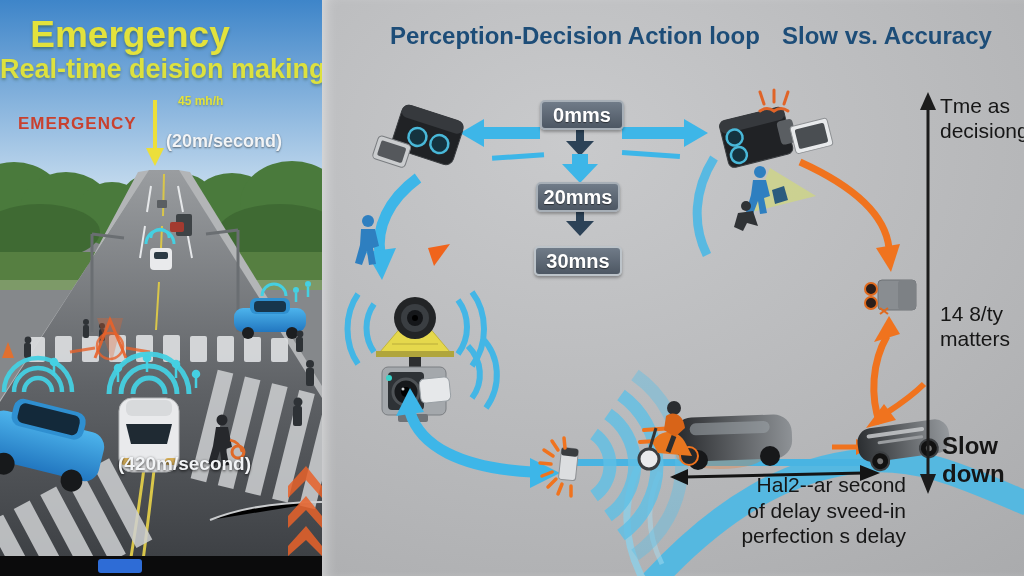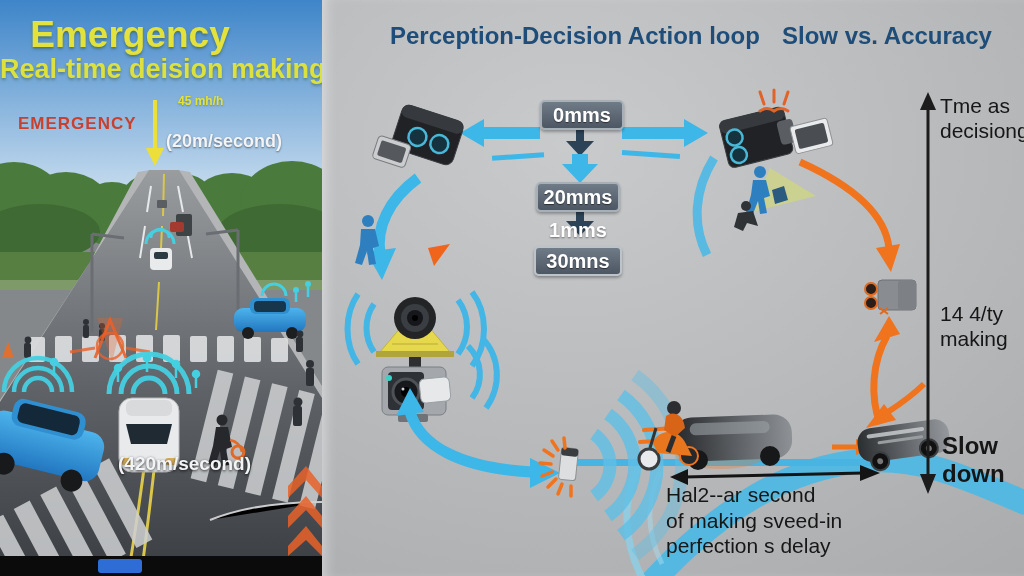--- a/index.html
+++ b/index.html
@@ -43,21 +43,21 @@
       background:#f0641c;color:#fff;font-weight:bold;font-size:21px;text-align:center;line-height:36px;
       box-shadow:0 2px 3px rgba(0,0,0,.25);}
   .callout:after{content:"";position:absolute;left:6px;bottom:-13px;width:0;height:0;
       border-left:6px solid transparent;border-right:14px solid transparent;border-top:16px solid #f0641c;
       transform:rotate(18deg);}
   .ann{font-size:21px;font-weight:500;line-height:1.18;}
   .ann-axis{left:618px;top:94px;}
   .ann-quality{left:618px;top:302px;}
   .ann-latency{left:382px;top:388px;font-weight:600;white-space:nowrap;}
   .ann-slow{left:620px;top:420px;font-size:24px;font-weight:600;margin-top:12px;}
-  .ann-caption{left:344px;top:482px;width:240px;text-align:left;font-size:21px;font-weight:500;line-height:1.22;}
+  .ann-caption{left:344px;top:472px;width:240px;text-align:right;font-size:21px;font-weight:500;line-height:1.22;}
 </style>
 </head>
 <body>
 
 <div class="stage">
 
   <div class="left-panel">
     <svg width="322" height="576" viewBox="0 0 322 576">
       <defs>
         <linearGradient id="sky" x1="0" y1="0" x2="0" y2="1">
@@ -482,35 +482,34 @@
         <polygon points="366,469 366,485 348,477" fill="#141414"></polygon>
         <polygon points="538,465 538,481 558,473" fill="#141414"></polygon>
       </g>
     </svg>
 
     <div class="rp-text rp-title rp-title-left">Perception-Decision Action loop</div>
     <div class="rp-text rp-title rp-title-right">Slow vs. Accuracy</div>
 
     <div class="time-box tb-0">0mms</div>
     <div class="time-box tb-20">20mms</div>
-    <div class="time-box tb-1">1mms</div>
     <div class="time-box tb-30">30mns</div>
 
 
     <div class="rp-text ann ann-axis">
       <div>Tme as</div>
       <div>decisiong</div>
     </div>
     <div class="rp-text ann ann-quality">
-      <div>14 4/ty</div>
-      <div>making</div>
+      <div>14 8/ty</div>
+      <div>matters</div>
     </div>
     <div class="rp-text ann ann-slow">
       <div>Slow</div>
       <div>down</div>
     </div>
     <div class="rp-text ann-caption">
       <div>Hal2--ar second</div>
-      <div>of making sveed-in</div>
+      <div>of delay sveed-in</div>
       <div>perfection s delay</div>
     </div>
   </div>
 </div>
 
 </body></html>

